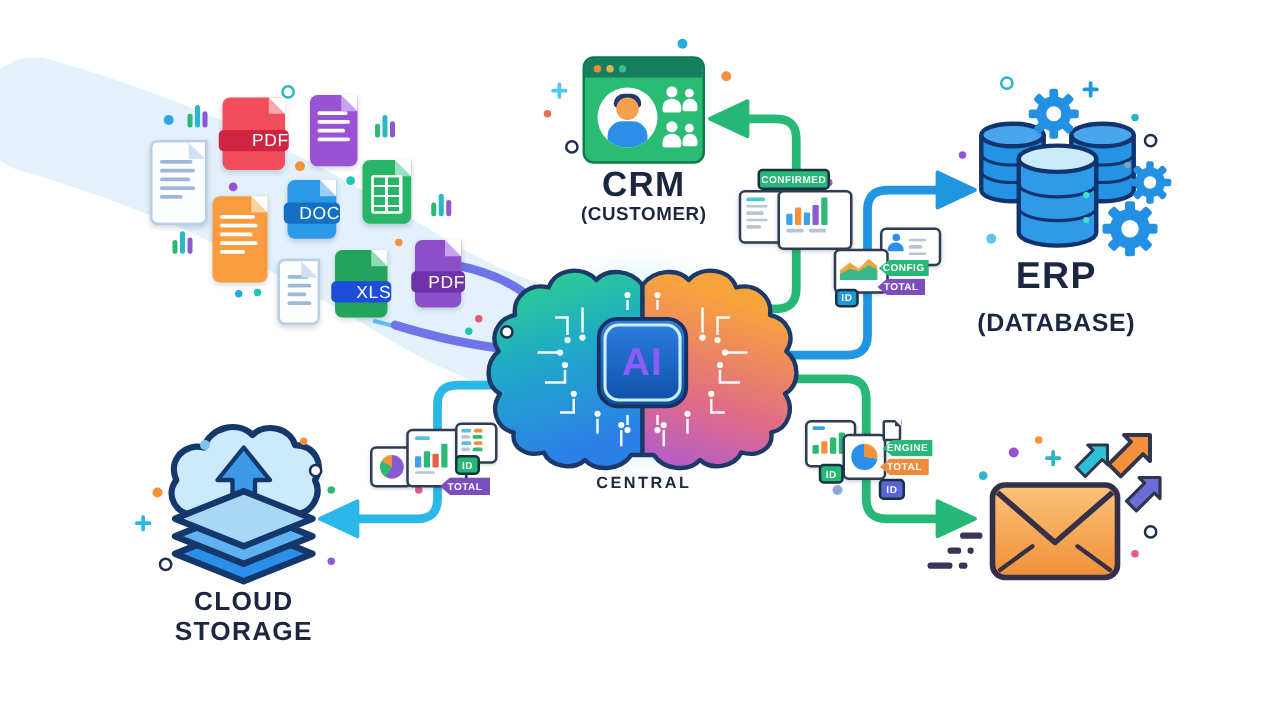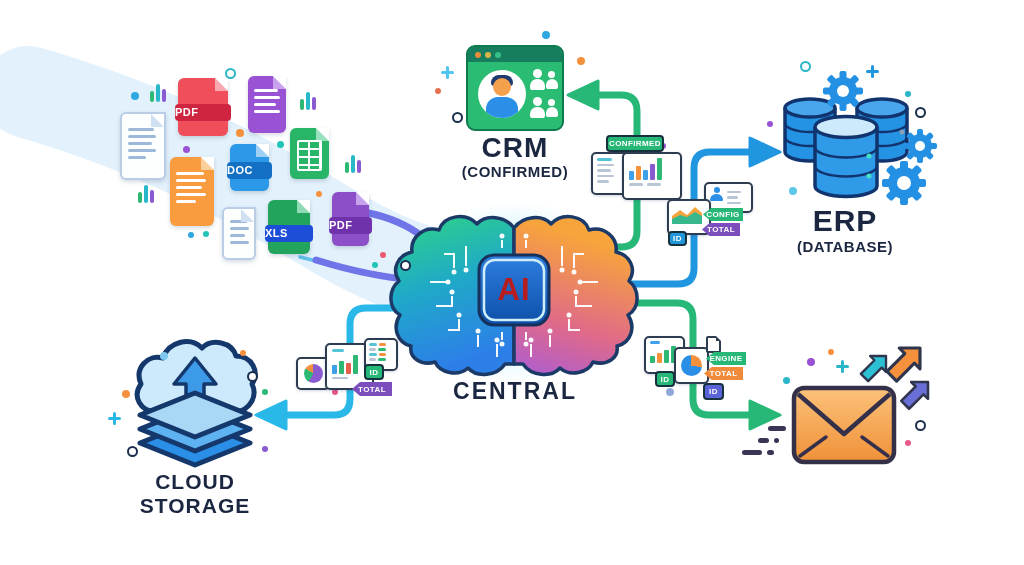--- a/index.html
+++ b/index.html
@@ -20,21 +20,21 @@
   .bars i:nth-child(2){height:18px;background:#29b8c8;}
   .bars i:nth-child(3){height:13px;background:#8a5ad0;}
 
   
   .file{position:absolute;border-radius:6px;border-top-right-radius:0;z-index:3;
         box-shadow:0 2px 4px rgba(30,50,90,.18);}
   .file::before{content:"";position:absolute;top:0;right:0;border-style:solid;
         border-width:0 13px 13px 0;border-color:transparent #fff var(--fold) transparent;}
   .file .ln{display:block;height:3px;border-radius:2px;background:var(--ln,#fff);margin:4px 6px;}
   .file .band{position:absolute;left:-3px;right:-3px;height:17px;border-radius:4px;
-        color:#fff;font-weight:bold;font-size:11px;letter-spacing:.5px;text-align:left;line-height:17px;}
+        color:#fff;font-weight:normal;font-size:14px;letter-spacing:.5px;text-align:right;line-height:17px;}
   .sheet-grid{position:absolute;left:7px;right:7px;top:12px;bottom:8px;border:2.5px solid #fff;border-radius:2px;
         background:
           repeating-linear-gradient(180deg,transparent 0 6px,#fff 6px 8px),
           repeating-linear-gradient(90deg,transparent 0 9px,#fff 9px 11px);}
 
   
   .card{position:absolute;background:#fff;border:2px solid #2e3c52;border-radius:5px;z-index:4;
         box-shadow:0 1px 3px rgba(30,50,90,.2);}
   .mini-bars{display:flex;align-items:flex-end;gap:2px;}
   .mini-bars i{display:block;width:5px;border-radius:1px;}
@@ -78,21 +78,21 @@
   
   .doc-glyph{position:absolute;width:11px;height:13px;border:2px solid #2e3c52;border-radius:2px;
              border-top-right-radius:0;background:#fff;z-index:4;}
   .doc-glyph::before{content:"";position:absolute;top:-2px;right:-2px;border-style:solid;
              border-width:0 5px 5px 0;border-color:transparent #fff #2e3c52 transparent;}
 
   
   .ttl{position:absolute;color:#1b2740;text-align:center;font-weight:bold;z-index:6;}
   .t-main{letter-spacing:1px;}
   .ai-chip-label{position:absolute;left:479px;top:255px;width:70px;height:70px;z-index:6;
-        display:flex;align-items:center;justify-content:center;color:#b91c1c;
+        display:flex;align-items:center;justify-content:center;color:#8b5cf6;
         font-size:31px;font-weight:bold;letter-spacing:1px;}
 
   
   .logo-box{position:absolute;left:883px;top:512px;width:141px;height:53px;background:#ececec;
         display:flex;align-items:center;justify-content:center;z-index:6;}
   .logo-box span{font-size:35px;font-weight:bold;color:#253249;letter-spacing:-1px;}
 </style>
 </head>
 <body>
 
@@ -493,22 +493,22 @@
   <div class="badge tag bg-purple" style="left:702px;top:223px;width:38px;height:13px;">TOTAL</div>
   <div class="badge rect bg-blue" style="left:668px;top:231px;width:15px;height:11px;">ID</div>
   <div class="badge rect bg-green" style="left:364px;top:364px;width:16px;height:12px;">ID</div>
   <div class="badge tag bg-purple" style="left:352px;top:382px;width:40px;height:14px;">TOTAL</div>
   <div class="badge tag bg-green" style="left:706px;top:352px;width:40px;height:13px;">ENGINE</div>
   <div class="badge tag bg-orange" style="left:704px;top:367px;width:39px;height:13px;">TOTAL</div>
   <div class="badge rect bg-green" style="left:655px;top:371px;width:16px;height:12px;">ID</div>
   <div class="badge rect bg-indigo" style="left:703px;top:383px;width:17px;height:13px;">ID</div>
 
   <div class="ttl t-main" style="left:430px;top:132px;width:170px;font-size:28px;">CRM</div>
-  <div class="ttl" style="left:430px;top:163px;width:170px;font-size:15px;letter-spacing:.5px;">(CONFIRMED)</div>
+  <div class="ttl" style="left:430px;top:163px;width:170px;font-size:15px;letter-spacing:.5px;">(CUSTOMER)</div>
   <div class="ttl t-main" style="left:760px;top:204px;width:170px;font-size:30px;">ERP</div>
-  <div class="ttl" style="left:760px;top:238px;width:170px;font-size:15px;letter-spacing:.5px;">(DATABASE)</div>
-  <div class="ttl" style="left:420px;top:378px;width:190px;font-size:23px;letter-spacing:2px;">CENTRAL</div>
+  <div class="ttl" style="left:760px;top:248px;width:170px;font-size:20px;letter-spacing:.5px;">(DATABASE)</div>
+  <div class="ttl" style="left:420px;top:378px;width:190px;font-size:13px;letter-spacing:2px;">CENTRAL</div>
   <div class="ttl" style="left:108px;top:494px;width:174px;font-size:21px;letter-spacing:1px;">STORAGE</div>
   <div class="ttl" style="left:108px;top:470px;width:174px;font-size:21px;letter-spacing:1px;">CLOUD</div>
   <div class="ai-chip-label">AI</div>
 
 
 </div>
 
 </body></html>

